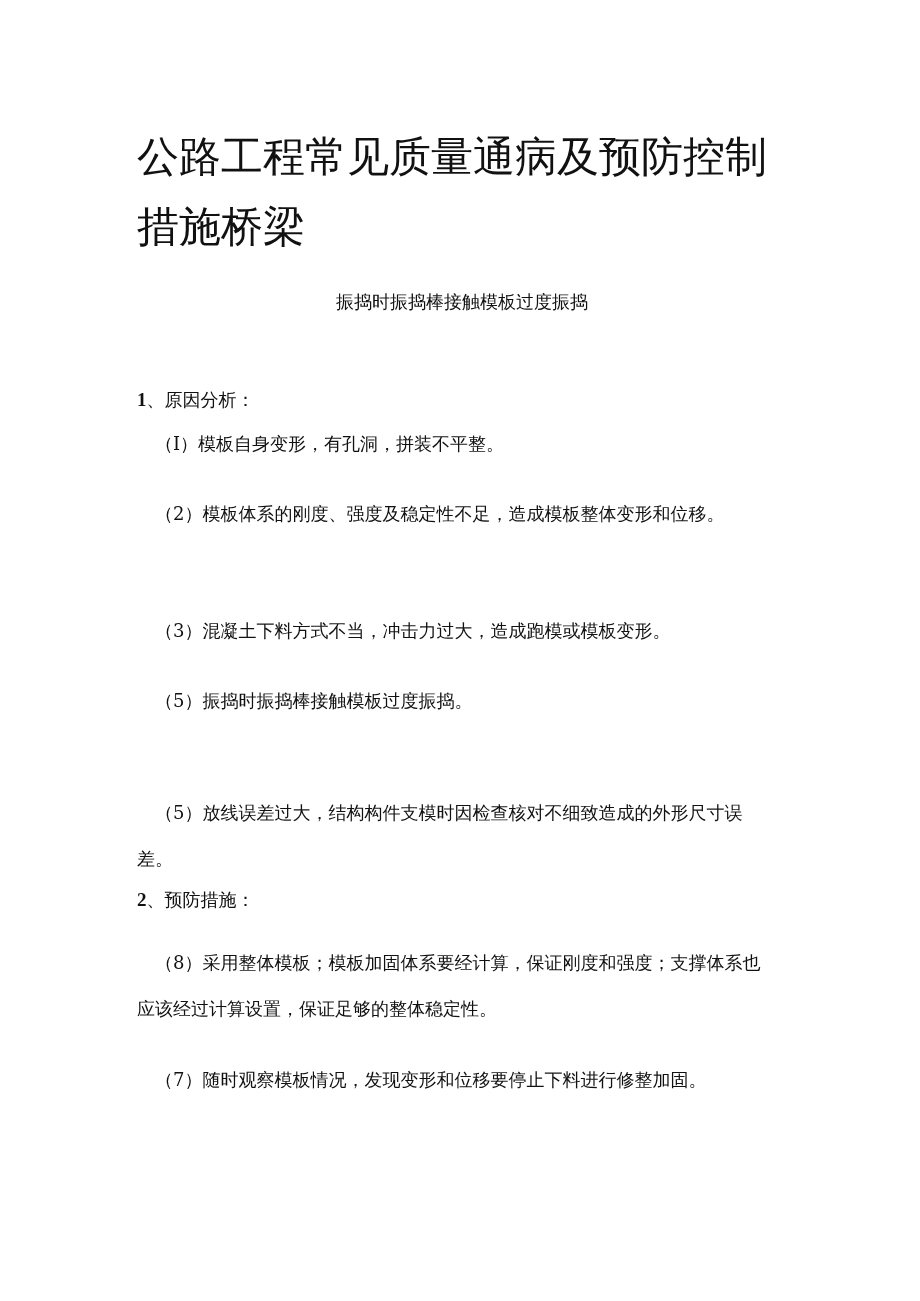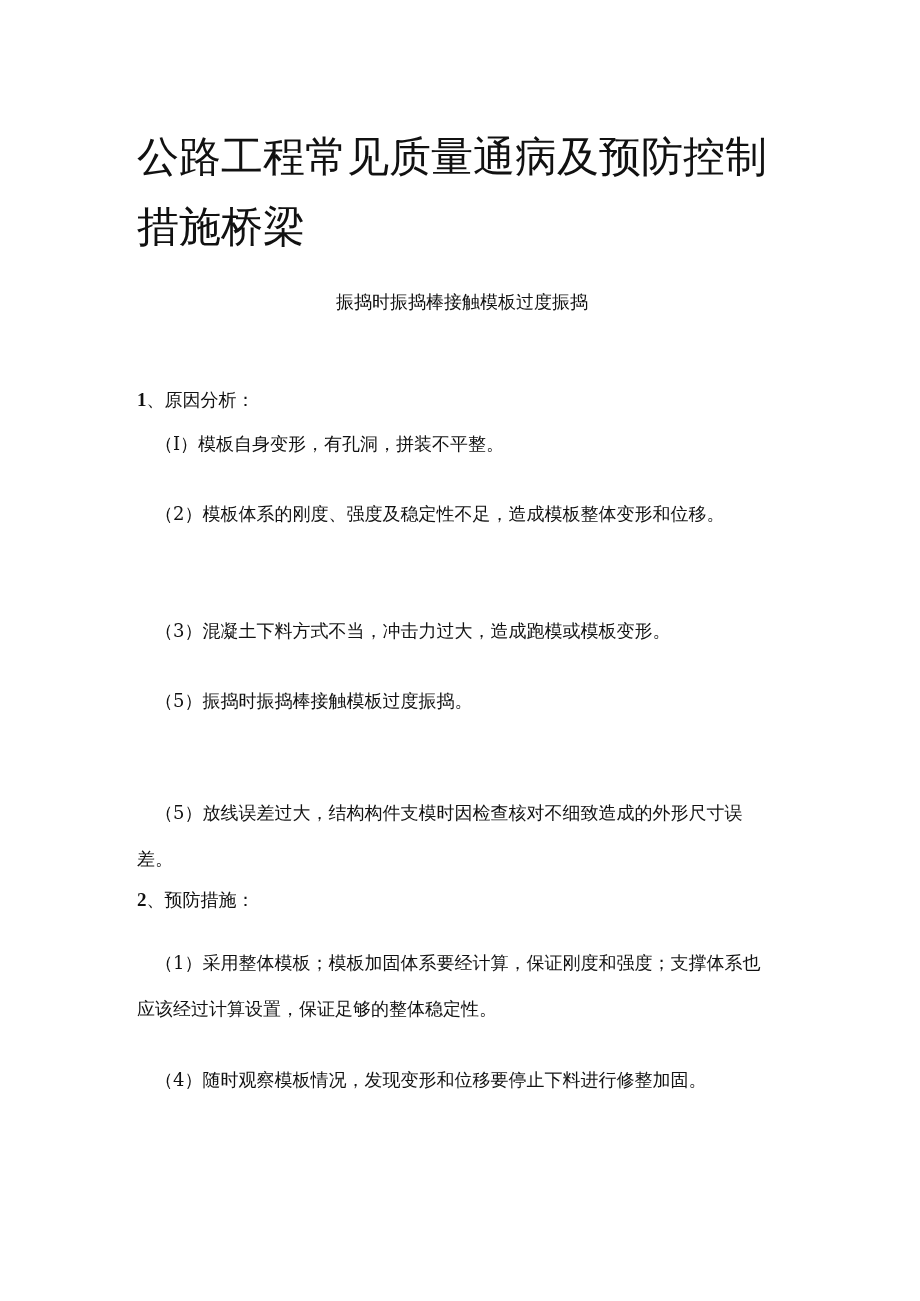--- a/index.html
+++ b/index.html
@@ -83,16 +83,16 @@
   <p class="para indent" style="top:421px;">（I）模板自身变形，有孔洞，拼装不平整。</p>
   <p class="para indent" style="top:491px;">（2）模板体系的刚度、强度及稳定性不足，造成模板整体变形和位移。</p>
   <p class="para indent" style="top:608px;">（3）混凝土下料方式不当，冲击力过大，造成跑模或模板变形。</p>
   <p class="para indent" style="top:678px;">（5）振捣时振捣棒接触模板过度振捣。</p>
   <p class="para indent" style="top:790px;">（5）放线误差过大，结构构件支模时因检查核对不细致造成的外形尺寸误差。</p>
 
   <div class="heading" style="top:886px;">
     <span class="num">2</span><span>、预防措施：</span>
   </div>
 
-  <p class="para indent" style="top:940px;">（1）采用整体模板；模板加固体系要经计算，保证刚度和强度；支撑体系也应该经过计算设置，保证足够的整体稳定性。</p>
-  <p class="para indent" style="top:1057px;">（4）随时观察模板情况，发现变形和位移要停止下料进行修整加固。</p>
+  <p class="para indent" style="top:940px;">（8）采用整体模板；模板加固体系要经计算，保证刚度和强度；支撑体系也应该经过计算设置，保证足够的整体稳定性。</p>
+  <p class="para indent" style="top:1057px;">（7）随时观察模板情况，发现变形和位移要停止下料进行修整加固。</p>
 
 </div>
 
 </body></html>

